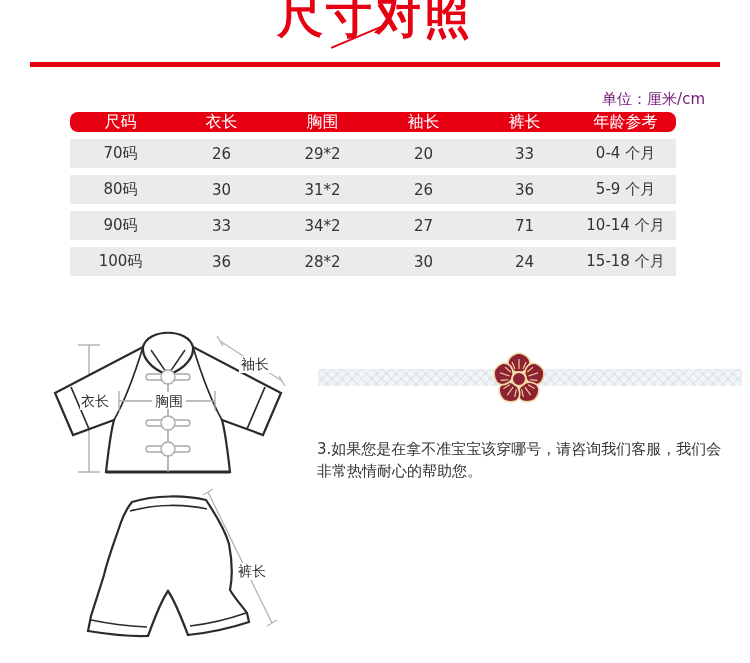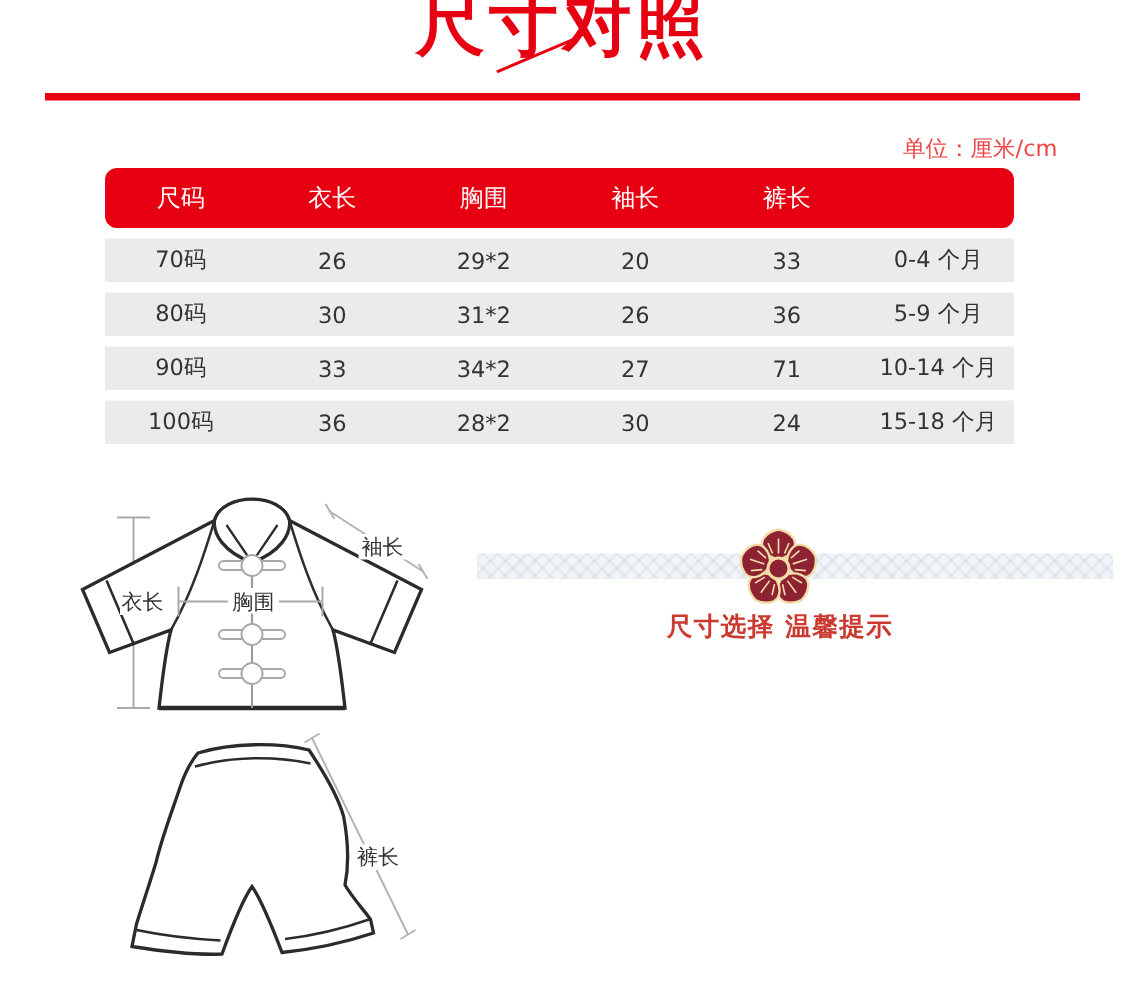--- a/index.html
+++ b/index.html
@@ -6,27 +6,27 @@
   #page{position:relative;width:750px;height:663px;background:#fff;overflow:hidden;
         font-family:"DejaVu Sans",sans-serif;color:#333;border-radius:13px;}
 
   
   .page-title{position:absolute;left:0;top:-7px;width:750px;margin:0;text-align:center;
               font-family:"DejaVu Serif",serif;font-weight:bold;font-size:46px;
               letter-spacing:3px;color:#e60012;line-height:1.0;}
   .title-slash{position:absolute;left:329px;top:36px;width:56px;height:0;
                border-top:2px solid #e60012;transform:rotate(-23deg);}
   .title-rule{position:absolute;left:30px;top:62px;width:690px;height:5px;background:#e60012;}
-  .unit-label{position:absolute;top:90px;right:45px;font-size:15px;color:#ef4444;}
+  .unit-label{position:absolute;top:90px;right:45px;font-size:15px;color:#701a75;}
 
   
   .size-table{position:absolute;left:70px;top:112px;width:606px;}
   .t-row{display:grid;grid-template-columns:repeat(6,1fr);align-items:center;
          text-align:center;}
-  .t-head{height:40px;background:#e60012;border-radius:8px;color:#fff;font-size:16px;}
+  .t-head{height:20px;background:#e60012;border-radius:8px;color:#fff;font-size:16px;}
   .t-data{height:29px;background:#ebebeb;margin-top:7px;font-size:15px;color:#333;}
 
   
   .fig{position:absolute;}
   .fig svg text{font-family:"DejaVu Sans",sans-serif;font-size:14px;fill:#333;}
 
   
   .deco-band{position:absolute;left:318px;top:369px;width:424px;height:17px;
     background-color:#f2f5f7;
     background-image:repeating-linear-gradient(45deg,rgba(150,175,195,.14) 0 2px,transparent 2px 7px),
@@ -47,20 +47,21 @@
   <div class="title-rule"></div>
   <div class="unit-label">单位：厘米/cm</div>
 
   <div class="size-table">
     <div class="t-row t-head">
         <div>尺码</div>
         <div>衣长</div>
         <div>胸围</div>
         <div>袖长</div>
         <div>裤长</div>
+        <div>年龄参考</div>
       </div>
     <div>
         <div class="t-row t-data">
           <div>70码</div>
           <div>26</div>
           <div>29*2</div>
           <div>20</div>
           <div>33</div>
           <div>0-4 个月</div>
         </div>
@@ -166,17 +167,17 @@
           <path d="M0,-10 L0,-20 M-4,-10 L-7,-17 M4,-10 L7,-17" stroke="#f2dba6" stroke-width="1.1" fill="none"></path>
         </g>
         <use href="#petal" transform="rotate(72)"></use>
         <use href="#petal" transform="rotate(144)"></use>
         <use href="#petal" transform="rotate(216)"></use>
         <use href="#petal" transform="rotate(288)"></use>
         <circle cx="0" cy="0" r="7" fill="#8c2232" stroke="#f2dba6" stroke-width="2"></circle>
       </g>
     </svg>
   </div>
-  <div class="tips-title">尺寸选择 温馨提示</div>
   <div class="tips-list">
+      <p>3.如果您是在拿不准宝宝该穿哪号，请咨询我们客服，我们会非常热情耐心的帮助您。</p>
     </div>
 
 </div>
 
 </body></html>

